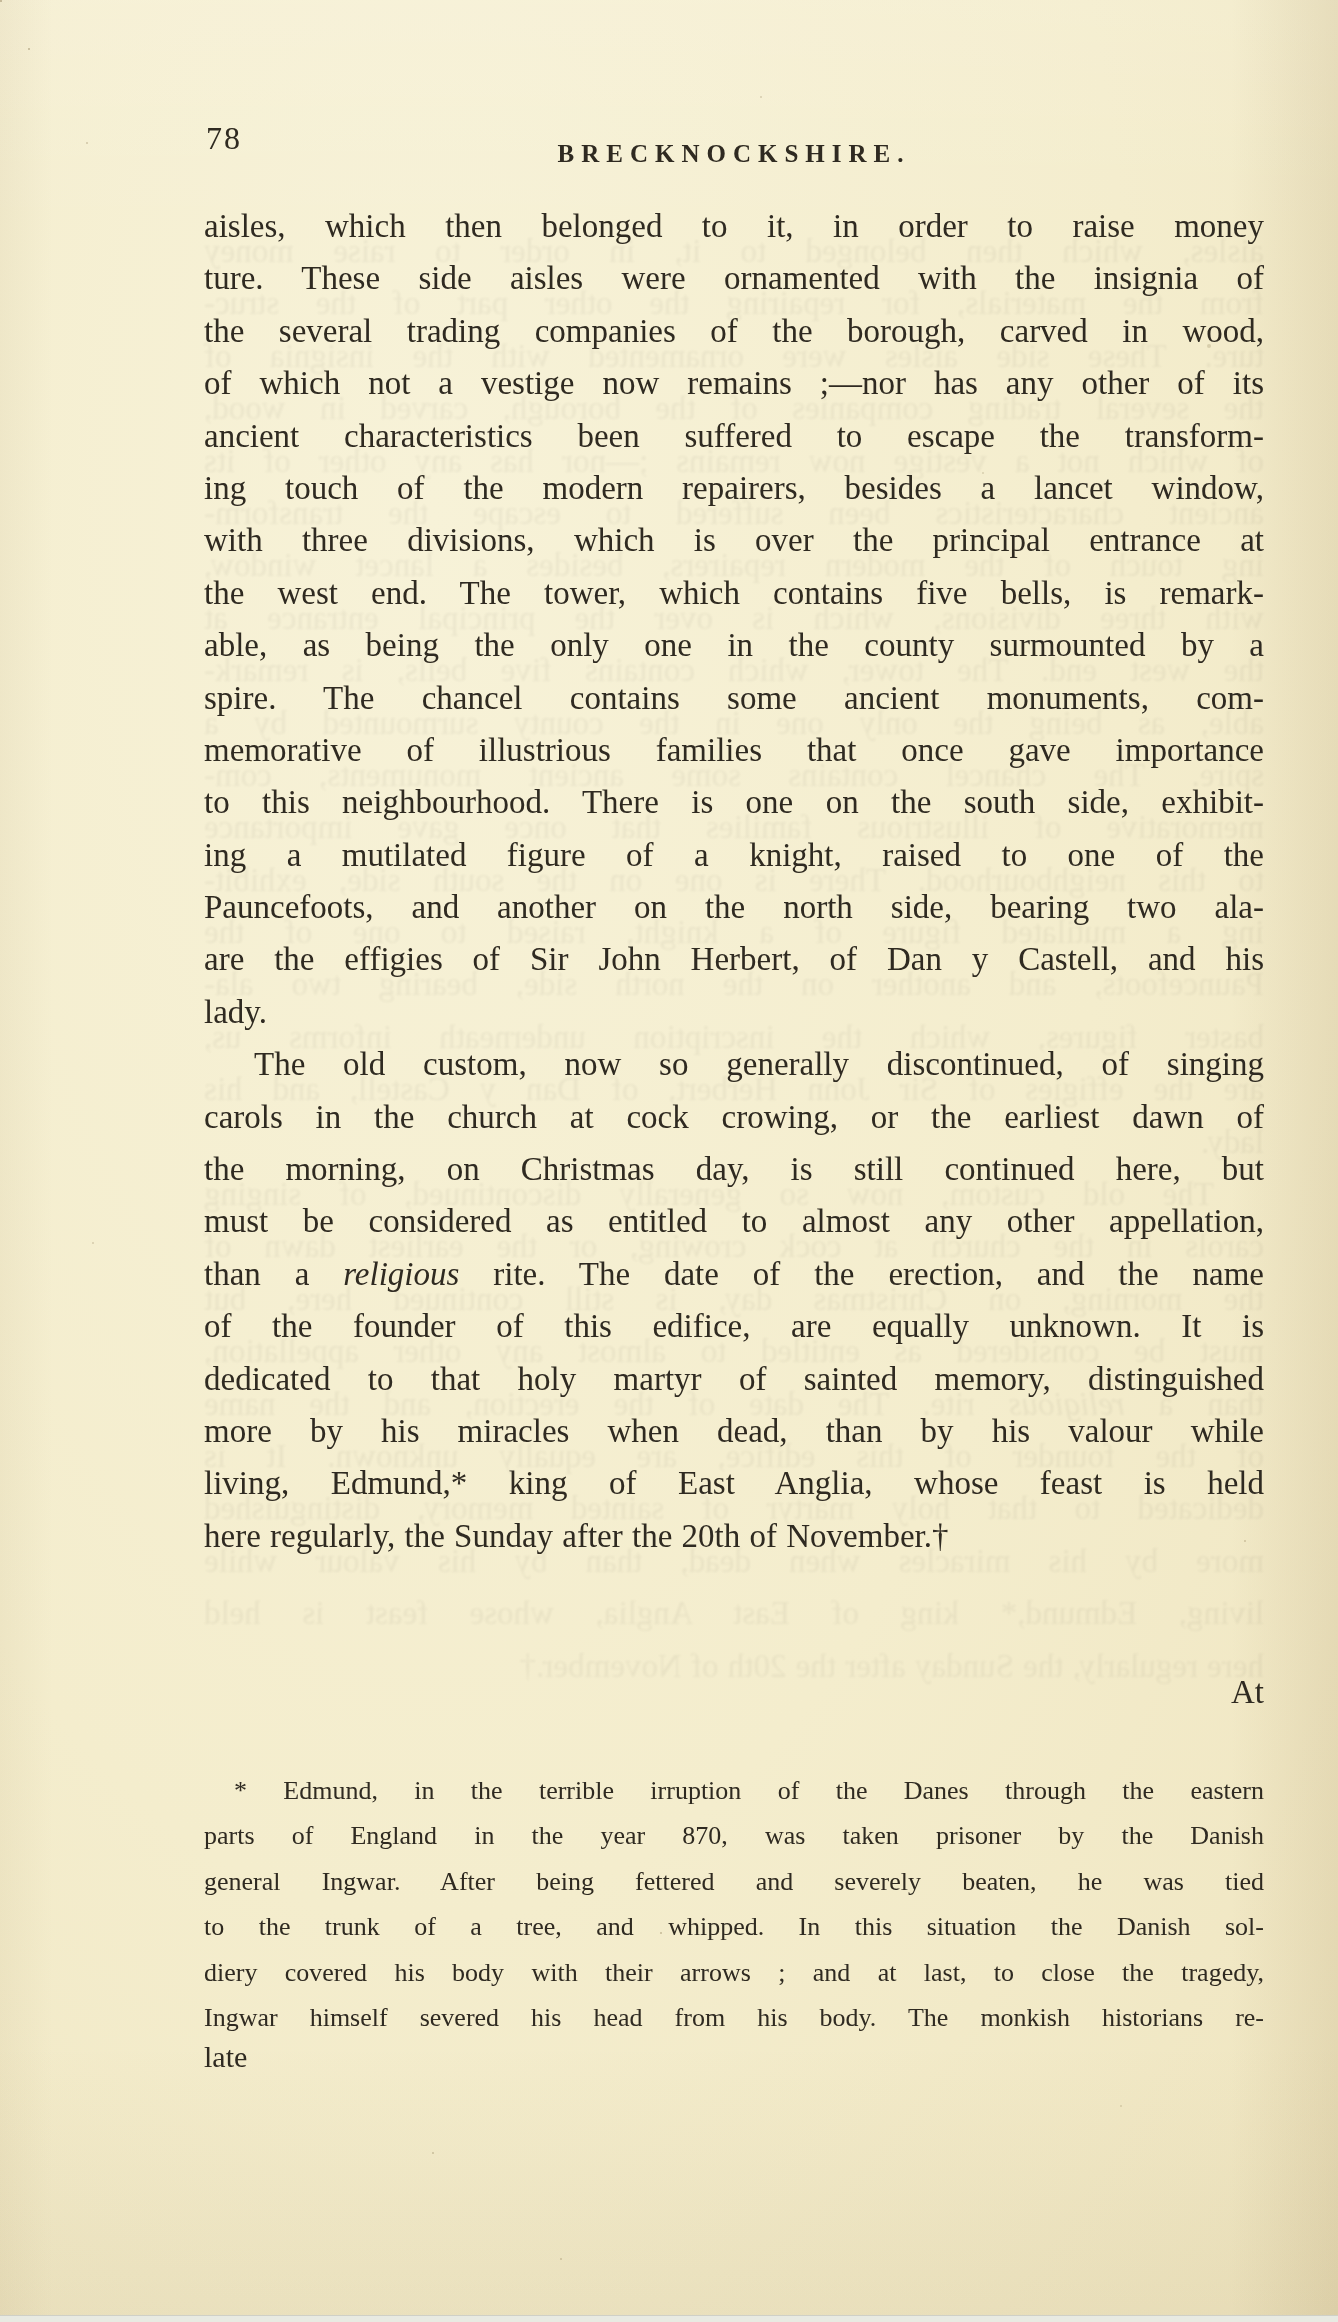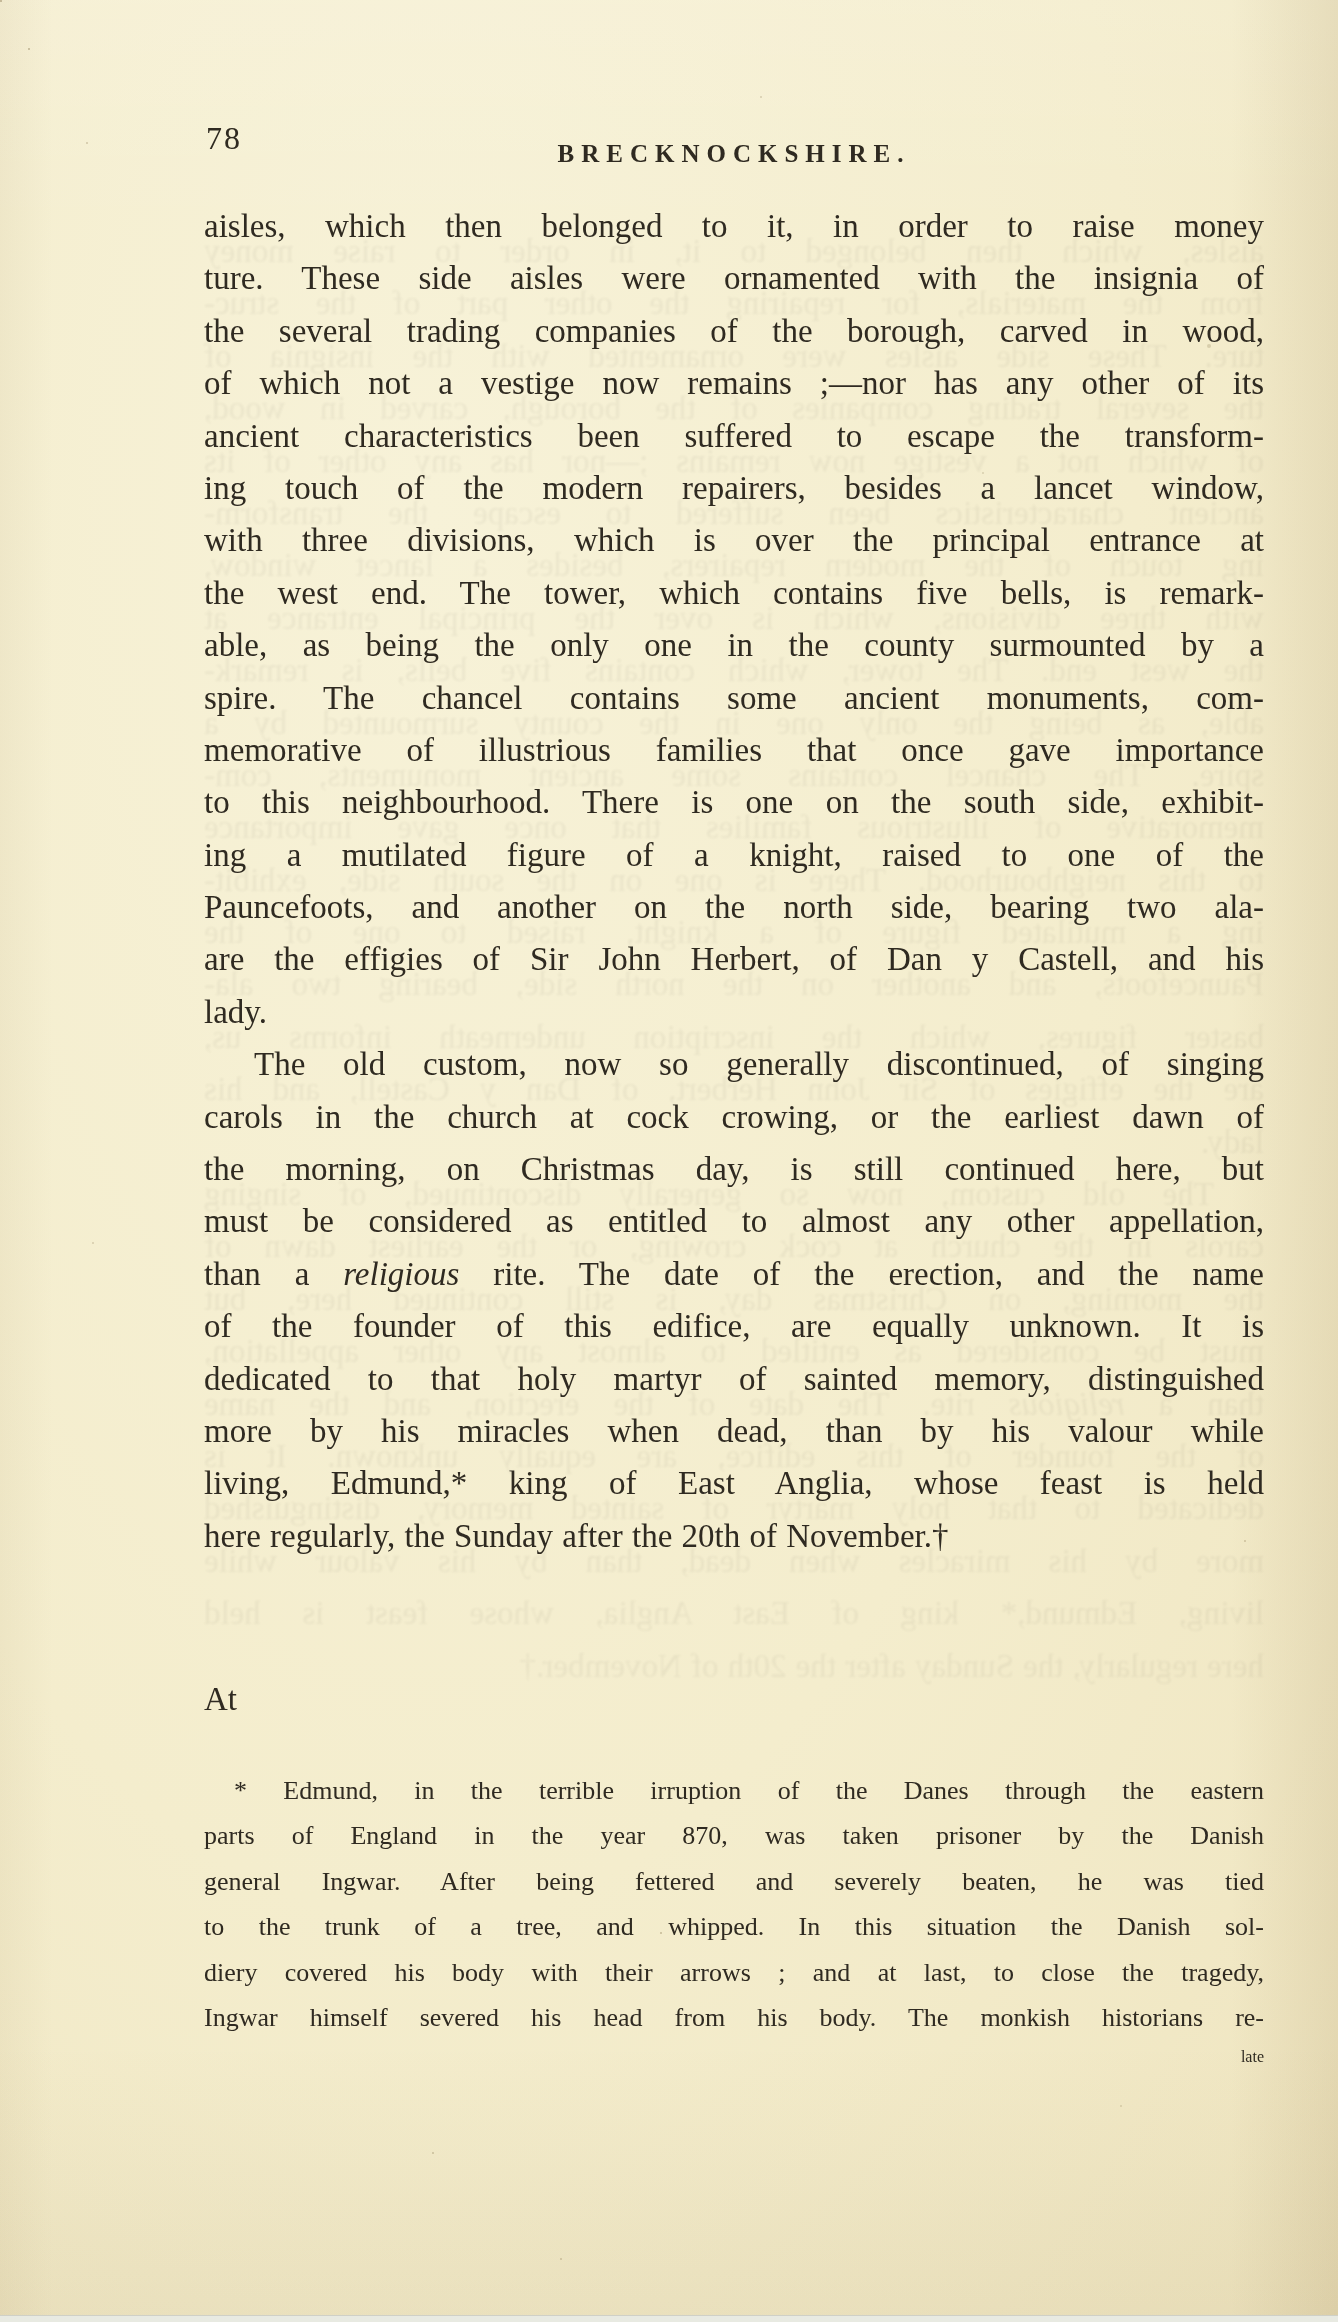--- a/index.html
+++ b/index.html
@@ -24,23 +24,23 @@
     pointer-events:none;
   }
   .header{position:absolute;top:118px;left:204px;width:1060px;height:46px;}
   .pagenum{position:absolute;left:2px;top:2px;font-size:32px;font-weight:normal;letter-spacing:2px;}
   .runtitle{position:absolute;left:0;right:0;top:22px;text-align:center;font-size:25px;font-weight:bold;letter-spacing:7px;}
   .main-text{position:absolute;top:200px;left:204px;width:1060px;}
   .line{white-space:normal;}
   .mline{height:52.4px;line-height:52.4px;font-size:33px;text-align:justify;text-align-last:justify;word-spacing:1px;}
   .fline{height:45.4px;line-height:45.4px;font-size:26px;text-align:justify;text-align-last:justify;word-spacing:1px;}
   .line.no-just{text-align:center;text-align-last:left;}
-  .catchword-main{position:absolute;top:1666px;left:204px;width:1060px;font-size:33px;line-height:52.4px;margin-top:7px;}
+  .catchword-main{position:absolute;top:1666px;left:204px;width:1060px;text-align:right;font-size:33px;line-height:52.4px;}
   .footnote{position:absolute;top:1756px;left:204px;width:1060px;}
-  .catchword-foot{position:absolute;top:2034px;left:204px;width:1060px;text-align:right;font-size:16px;line-height:45.4px;}
+  .catchword-foot{position:absolute;top:2034px;left:204px;width:1060px;text-align:left;font-size:30px;line-height:45.4px;}
   
   .specks{
     position:absolute;left:0;top:0;width:2px;height:2px;border-radius:50%;
     background:rgba(115,95,55,0.45);
     box-shadow:
       28px 48px 0 0 rgba(110,90,50,0.40),
       86px 142px 0 0 rgba(120,100,60,0.30),
       250px 760px 0 0 rgba(120,100,60,0.28),
       1208px 345px 0 1px rgba(125,105,65,0.22),
       660px 1932px 0 0 rgba(110,90,50,0.35),

